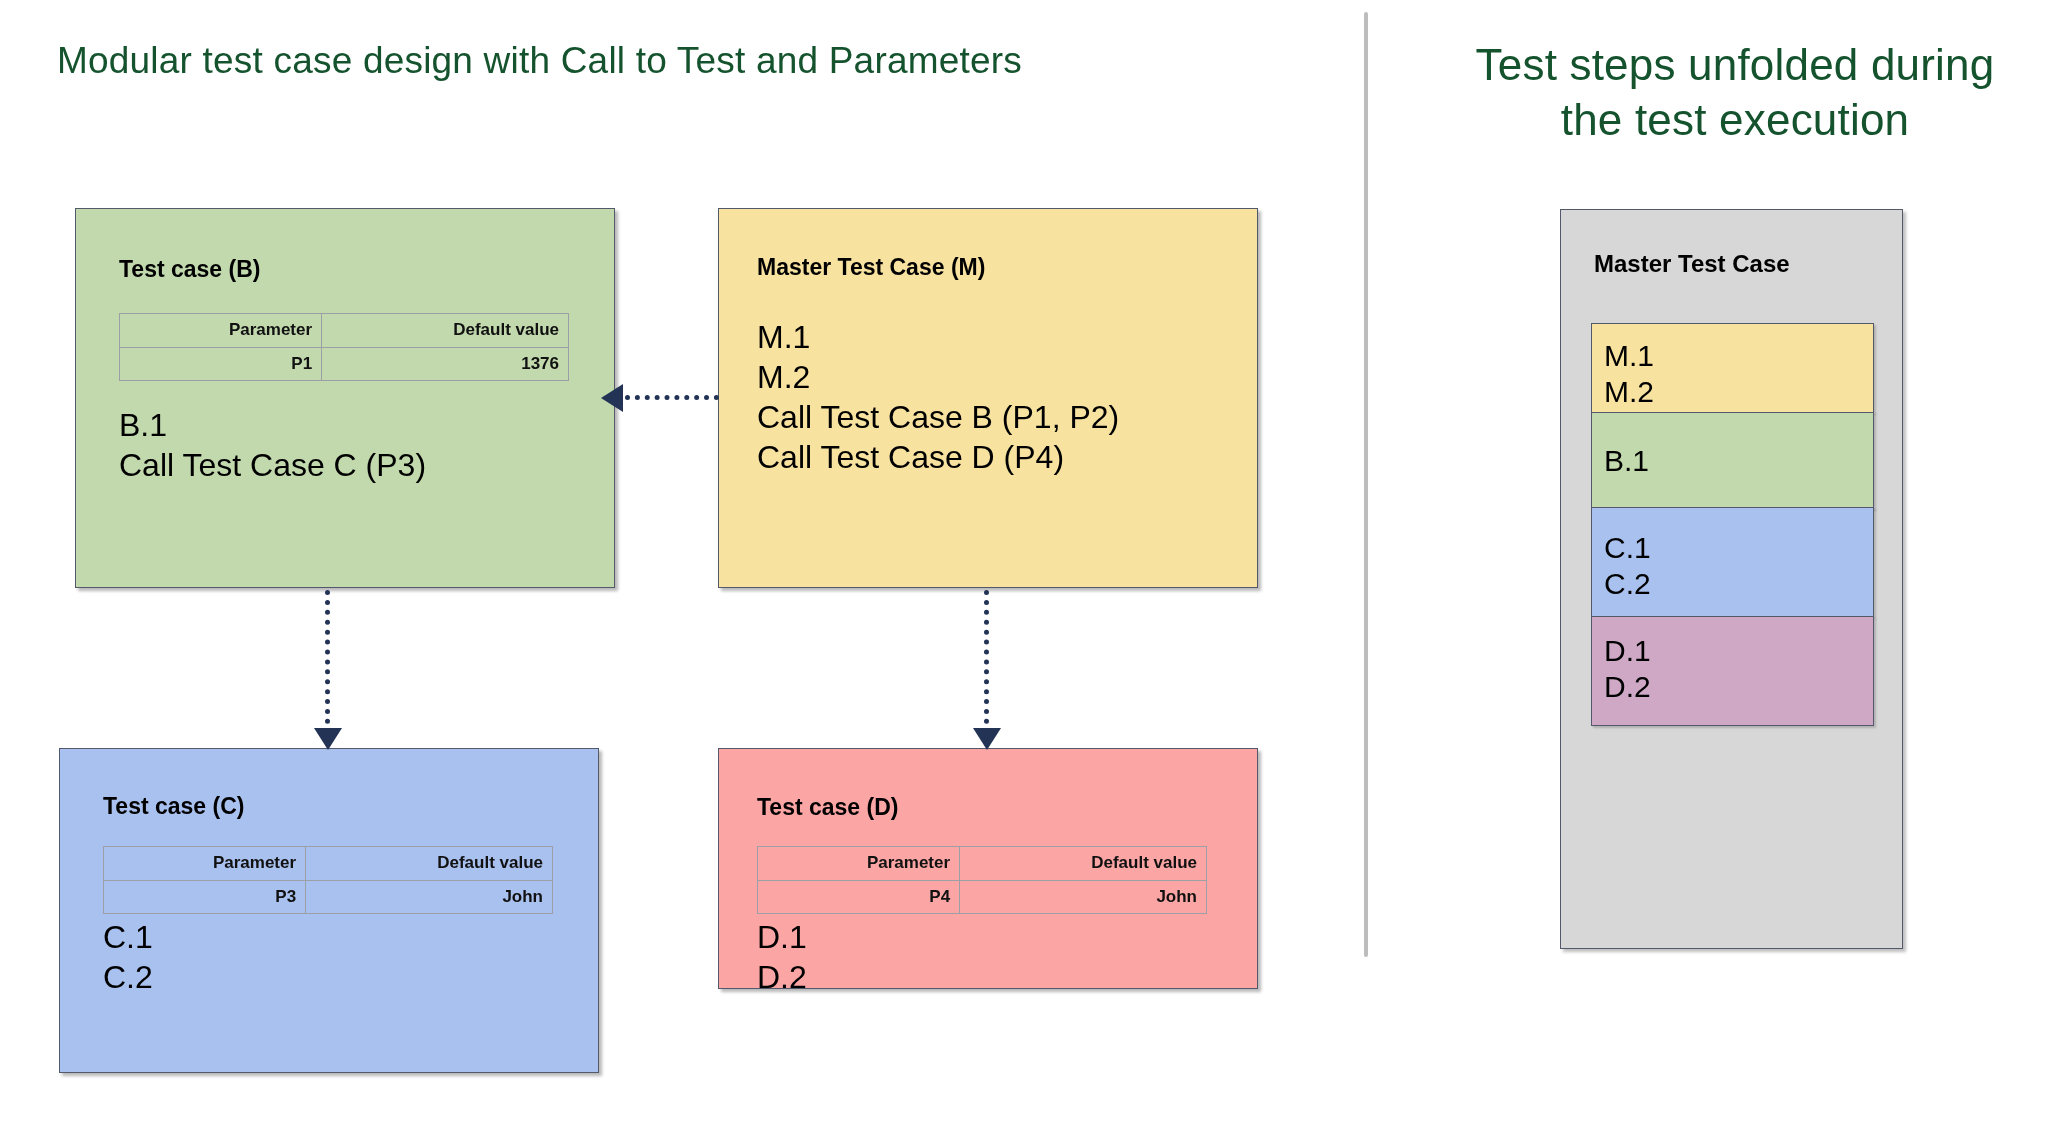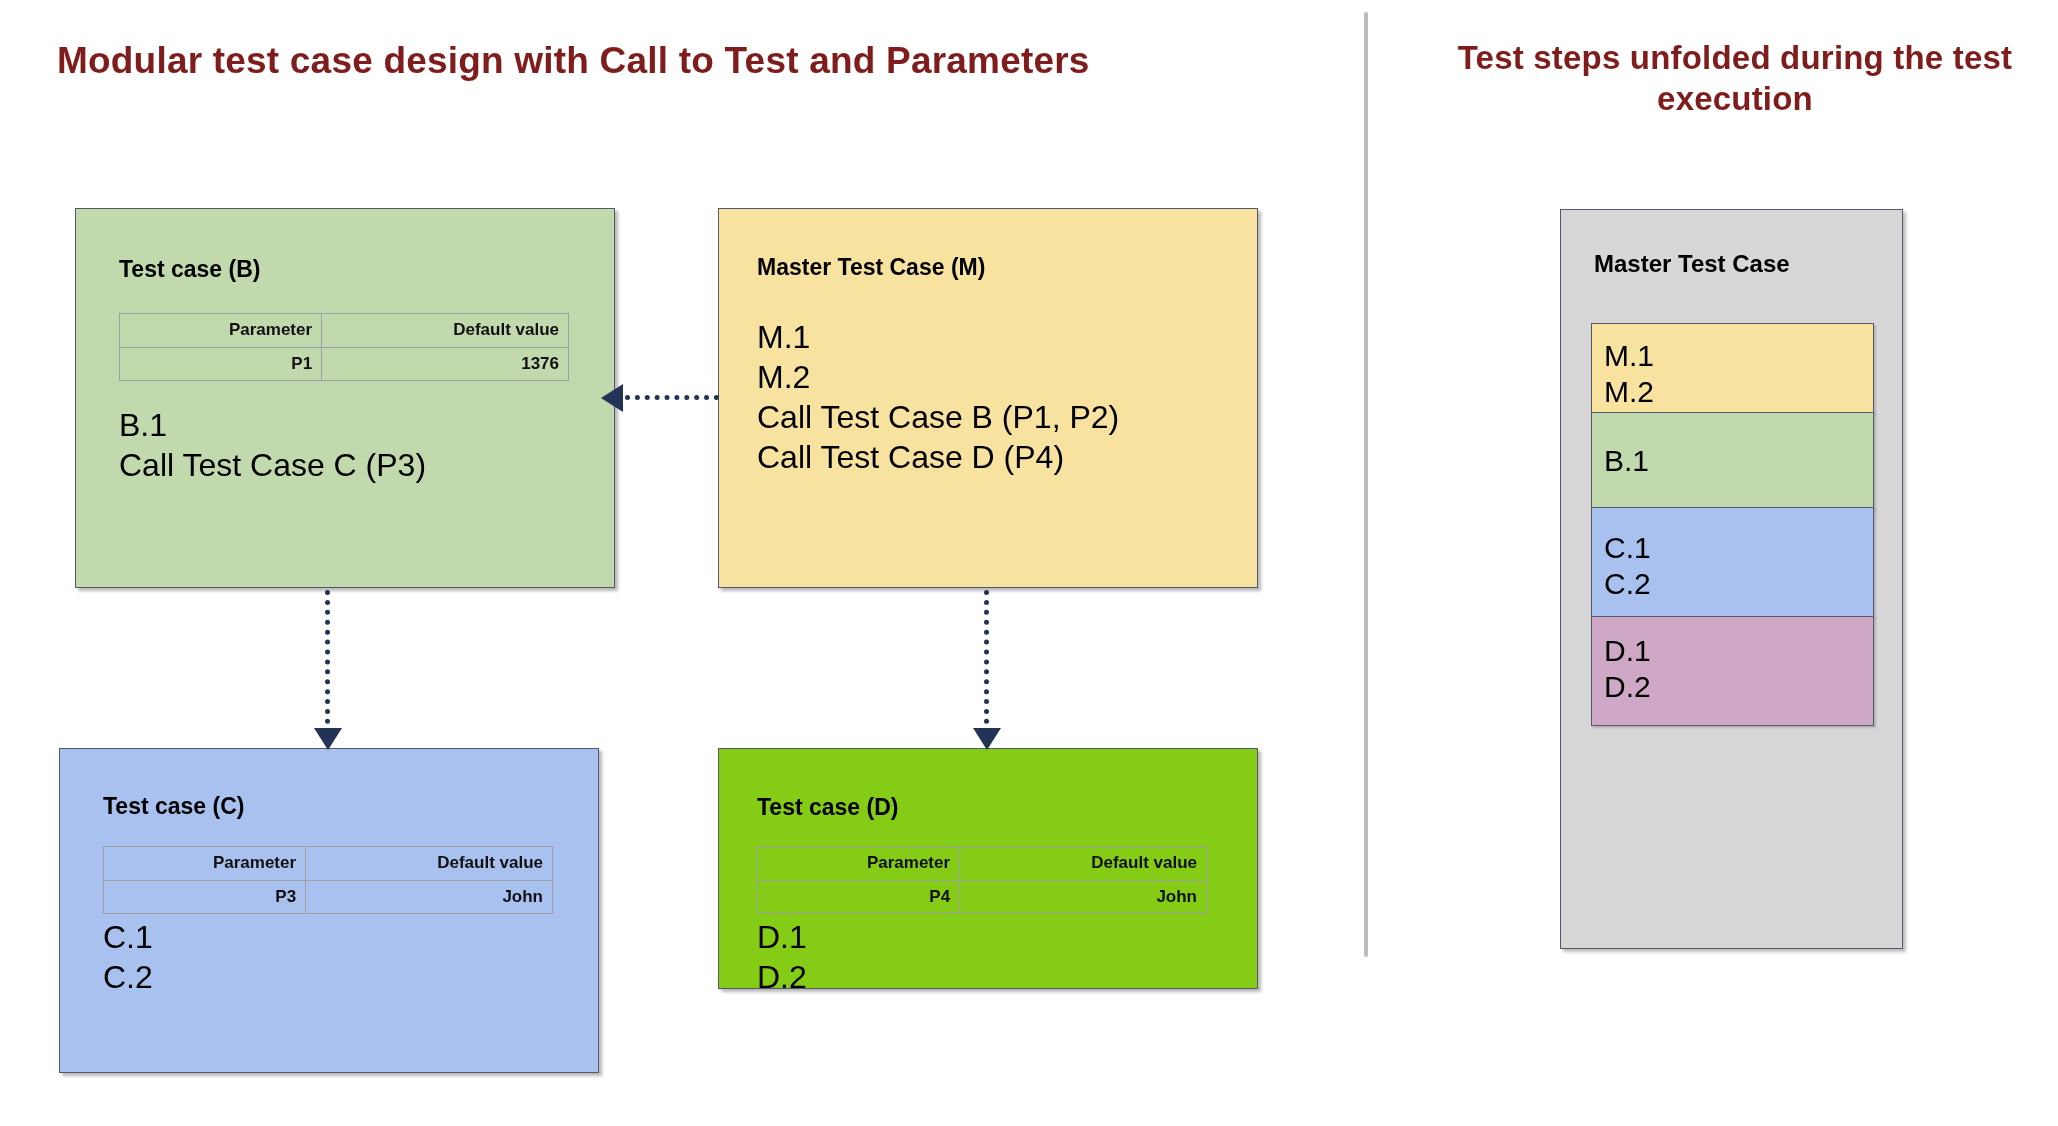--- a/index.html
+++ b/index.html
@@ -12,35 +12,35 @@
     height: 1126px;
     position: relative;
     overflow: hidden;
     font-family: "Liberation Sans", sans-serif;
     color: #000000;
   }
 
   
   .title {
     position: absolute;
-    font-weight: bold;
-    color: #7f1d1d;
+    font-weight: normal;
+    color: #14532d;
     letter-spacing: 0.2px;
   }
   #left-title {
     left: 57px;
     top: 40px;
     font-size: 37px;
     white-space: nowrap;
   }
   #right-title {
     left: 1450px;
     top: 38px;
     width: 570px;
-    font-size: 33px;
+    font-size: 44px;
     text-align: center;
     line-height: 1.24;
   }
 
   
   #divider {
     position: absolute;
     left: 1364px;
     top: 12px;
     width: 4px;
@@ -106,21 +106,21 @@
   #box-c {
     left: 59px;  top: 748px;  width: 540px;  height: 325px;
     background: #a9c1ee;
   }
   #box-c .tc-heading { left: 43px; top: 44px; }
   #box-c .param-table { left: 43px; top: 97px; width: 450px; }
   #box-c .tc-steps { left: 43px; top: 168px; }
 
   #box-d {
     left: 718px;  top: 748px;  width: 540px;  height: 241px;
-    background: #84cc16;
+    background: #fca5a5;
   }
   #box-d .tc-heading { left: 38px; top: 45px; }
   #box-d .param-table { left: 38px; top: 97px; width: 450px; }
   #box-d .tc-steps { left: 38px; top: 168px; }
 
   
   .arrow { position: absolute; }
   .arrow-line-h {
     position: absolute;
     top: 50%;

